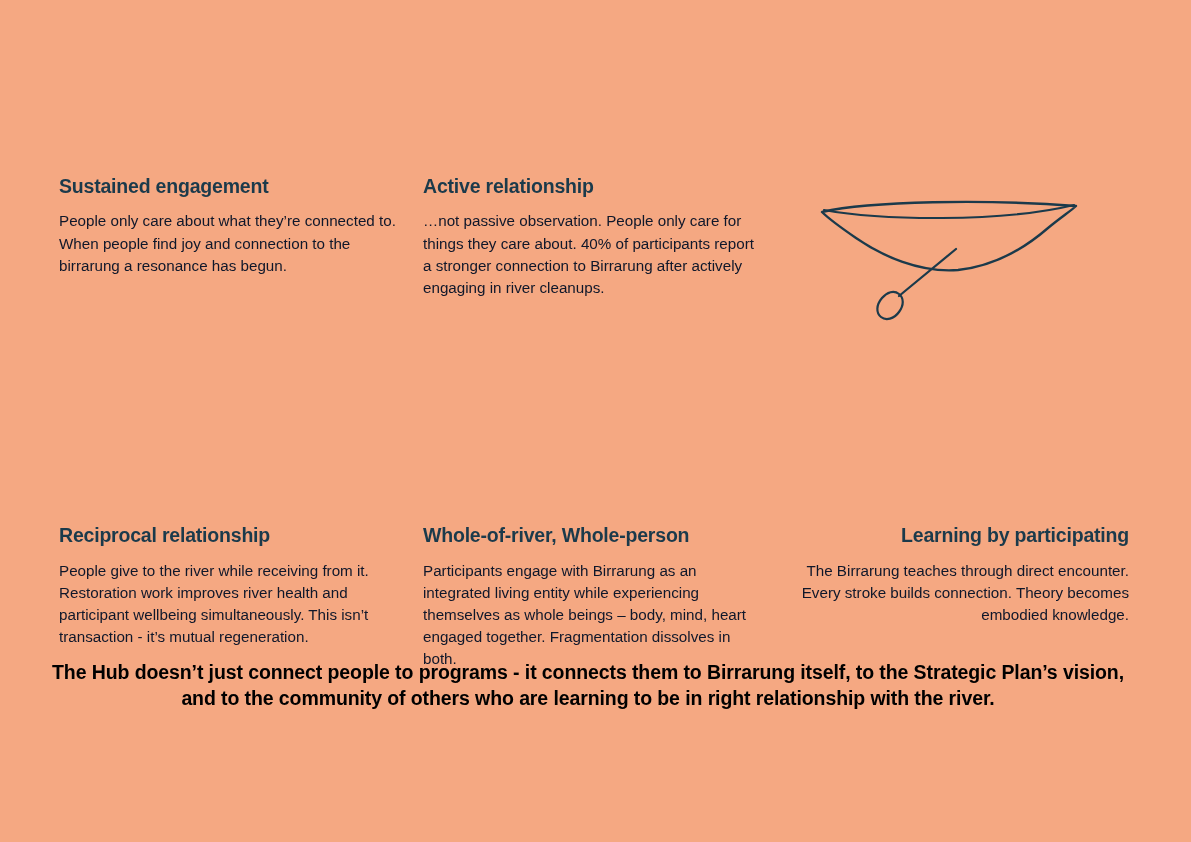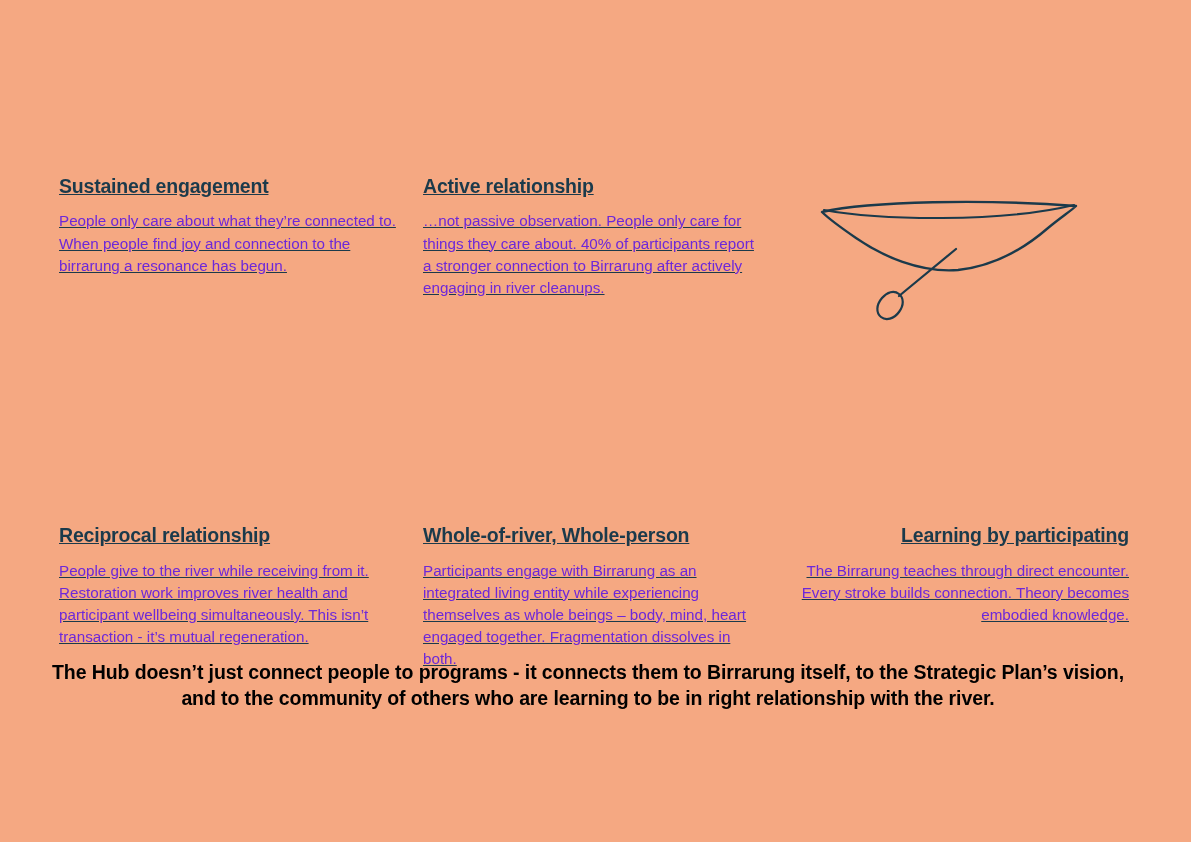--- a/index.html
+++ b/index.html
@@ -28,21 +28,20 @@
     width: 7px;
     height: 842px;
     background: #f5a882;
   }
 
   .grid {
     position: absolute;
     left: 59px;
     top: 175px;
     width: 1070px;
-    text-decoration: underline;
   }
 
   .row {
     display: flex;
     flex-direction: row;
     align-items: flex-start;
   }
   .row-1 { margin-bottom: 0; }
 
   .col {
@@ -57,21 +56,21 @@
     font-size: 19.5px;
     font-weight: bold;
     color: #1b3a4b;
     line-height: 1.2;
     margin: 0 0 12px 0;
     letter-spacing: -0.2px;
   }
   .card-body {
     font-size: 15.2px;
     line-height: 1.46;
-    color: #6d28d9;
+    color: #0f172a;
     margin: 0;
   }
 
   .row-2 {
     margin-top: 8px;
   }
 
   .illustration {
     position: absolute;
     left: 810px;

